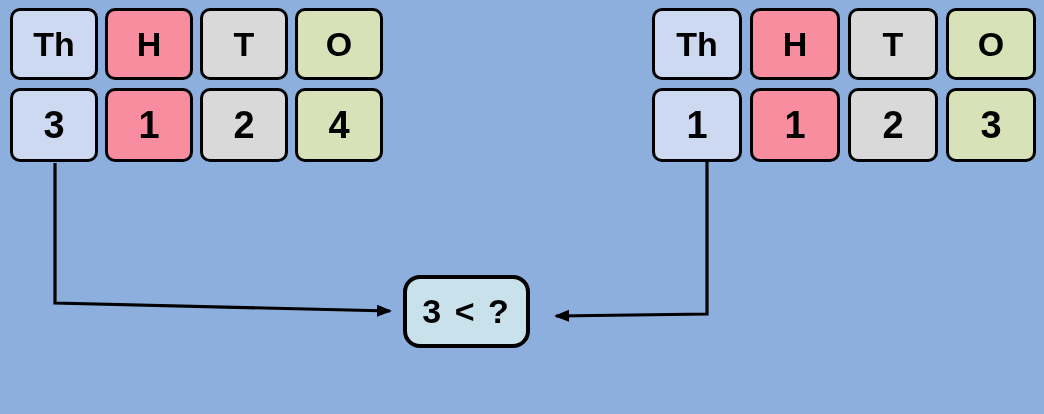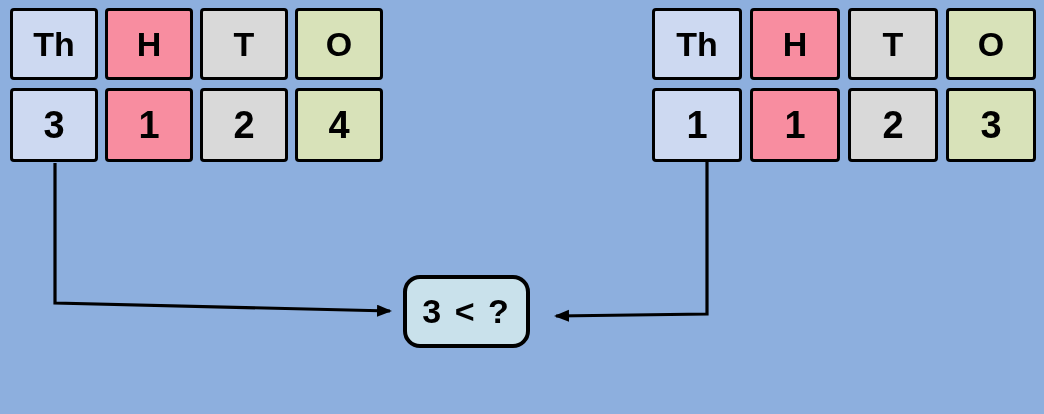--- a/index.html
+++ b/index.html
@@ -22,21 +22,21 @@
   }
   .group-left  { left: 10px; }
   .group-right { left: 652px; }
   .row { display: flex; gap: 7px; }
   .group-right .row { gap: 8px; }
   .cell {
     box-sizing: border-box;
     width: 88px;
     height: 72px;
     border: 3px solid #000;
-    border-radius: 4px;
+    border-radius: 10px;
     display: flex;
     align-items: center;
     justify-content: center;
     font-size: 34px;
     line-height: 1;
   }
   .group-right .cell { width: 90px; }
   .digit-row .cell { height: 74px; font-size: 38px; }
   .c-th { background: #cdd9f1; }
   .c-h  { background: #f88da0; }

